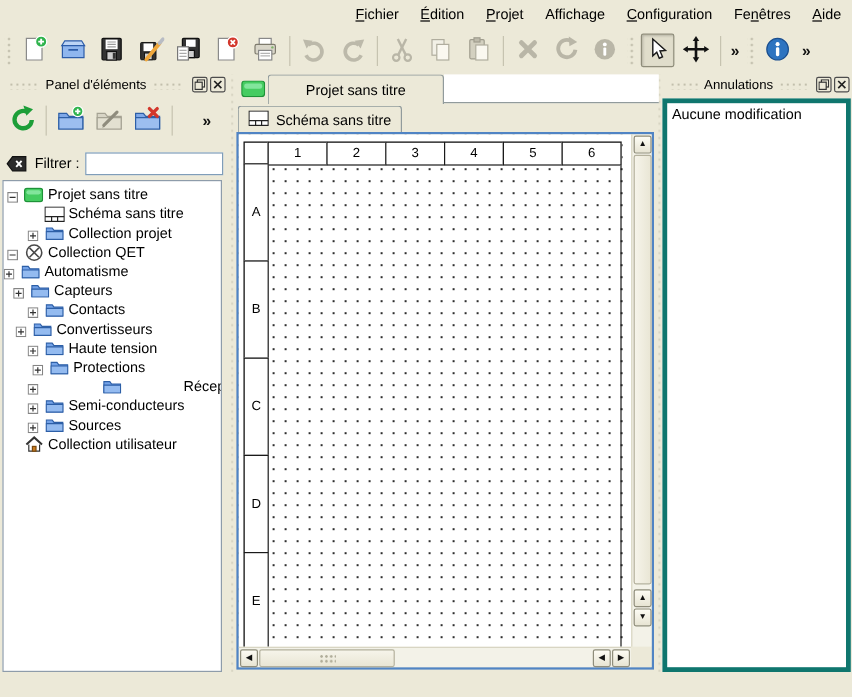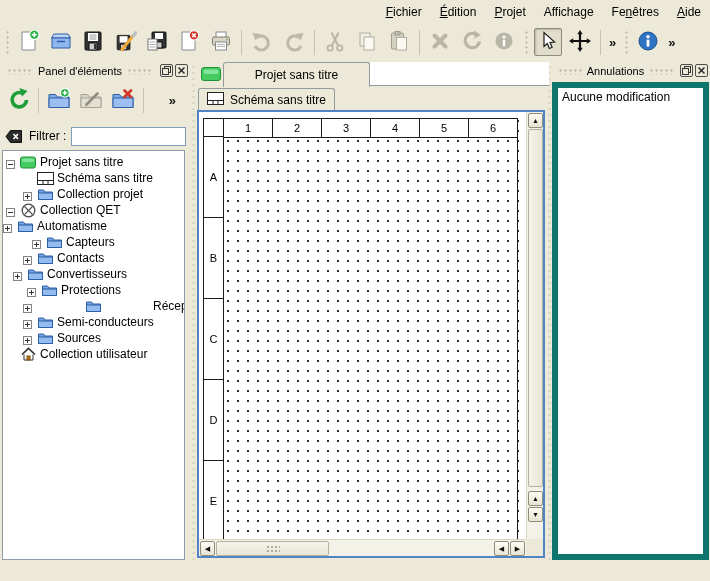--- a/index.html
+++ b/index.html
@@ -41,21 +41,21 @@
   #panel-overflow { margin-left:auto; margin-right:10px; }
   #filter-row { height:26px; display:flex; align-items:center; gap:5px; padding:0 4px; margin-top:5px; }
   #filter-clear { width:20px; height:18px; display:flex; align-items:center; justify-content:center; }
   #filter-input { flex:1; height:19px; border:1px solid #7f9db9; background:#fff; font:12px "Liberation Sans",sans-serif; padding:0 3px; min-width:0; }
   #tree-panel { position:absolute; left:2px; top:88px; right:5px; bottom:0; background:#fff; border:1px solid #8e9caa; overflow:hidden; padding-top:3px; }
   .tree-row { height:16px; display:flex; align-items:center; white-space:nowrap; }
   .tree-expander { width:9px; height:9px; flex:0 0 9px; margin-right:4px; }
   .tree-spacer { width:13px; flex:0 0 13px; }
   .tree-icon { width:18px; flex:0 0 18px; display:flex; align-items:center; justify-content:center; margin-right:3px; }
   
-  #undo-list { position:absolute; left:1px; top:20px; right:1px; bottom:0; background:#fff; border:6px solid #0f766e; }
+  #undo-list { position:absolute; left:1px; top:20px; right:1px; bottom:0; background:#fff; border:4px solid #0f766e; }
   .undo-item { padding:2px 4px; font-size:12px; }
   
   .splitter { position:absolute; top:62px; height:498px; width:5px;
     background-image: radial-gradient(circle, #d8d5c3 1px, transparent 1.3px);
     background-size:5px 6px; background-position:1px 2px; }
   #splitter-left { left:190px; }
   #splitter-right { left:546px; }
   
   #project-tabbar { position:absolute; left:196px; top:62px; width:353px; height:25px; }
   #project-icon { position:absolute; left:5px; top:5px; }
@@ -97,20 +97,21 @@
   #scroll-corner { position:absolute; right:0; bottom:0; width:17px; height:17px; background:#ece9d8; }
 </style>
 </head>
 <body>
 
 <div id="menubar">
     <span class="menu-item"><u>F</u>ichier</span>
     <span class="menu-item"><u>É</u>dition</span>
     <span class="menu-item"><u>P</u>rojet</span>
     <span class="menu-item">Afficha<u>g</u>e</span>
+    <span class="menu-item"><u>C</u>onfiguration</span>
     <span class="menu-item">Fe<u>n</u>êtres</span>
     <span class="menu-item"><u>A</u>ide</span>
   </div>
 
 <div id="toolbar">
   <div class="tb-handle"></div>
 
   <div class="tool-btn">
       <span><svg width="24" height="24" viewBox="0 0 24 24">
           <path d="M5 3 h9 l4 4 v14 H5 z" fill="#fff" stroke="#8a8a8a"></path>
@@ -388,21 +389,21 @@
             <path d="M2 4.5 h5 M4.5 2 v5" stroke="#333"></path>
           </svg></span>
         <span class="tree-icon">
           <svg width="15" height="12">
             <path d="M0.5 2 h5 l1.5 2 h7.5 v7.5 H0.5 z" fill="#74a3e8" stroke="#2d5fa7"></path>
             <path d="M0.5 5 h14 v6.5 H0.5 z" fill="#94bbf0" stroke="#2d5fa7"></path>
           </svg>
         </span>
         <span>Automatisme</span>
       </div>
-      <div class="tree-row" style="padding-left: 29px;">
+      <div class="tree-row" style="padding-left: 8px;">
         <span class="tree-expander"><svg width="9" height="9">
             <rect x="0.5" y="0.5" width="8" height="8" fill="#fff" stroke="#848484"></rect>
             <path d="M2 4.5 h5 M4.5 2 v5" stroke="#333"></path>
           </svg></span>
         <span class="tree-icon">
           <svg width="15" height="12">
             <path d="M0.5 2 h5 l1.5 2 h7.5 v7.5 H0.5 z" fill="#74a3e8" stroke="#2d5fa7"></path>
             <path d="M0.5 5 h14 v6.5 H0.5 z" fill="#94bbf0" stroke="#2d5fa7"></path>
           </svg>
         </span>
@@ -426,20 +427,33 @@
             <rect x="0.5" y="0.5" width="8" height="8" fill="#fff" stroke="#848484"></rect>
             <path d="M2 4.5 h5 M4.5 2 v5" stroke="#333"></path>
           </svg></span>
         <span class="tree-icon">
           <svg width="15" height="12">
             <path d="M0.5 2 h5 l1.5 2 h7.5 v7.5 H0.5 z" fill="#74a3e8" stroke="#2d5fa7"></path>
             <path d="M0.5 5 h14 v6.5 H0.5 z" fill="#94bbf0" stroke="#2d5fa7"></path>
           </svg>
         </span>
         <span>Convertisseurs</span>
+      </div>
+      <div class="tree-row" style="padding-left: 20px;">
+        <span class="tree-expander"><svg width="9" height="9">
+            <rect x="0.5" y="0.5" width="8" height="8" fill="#fff" stroke="#848484"></rect>
+            <path d="M2 4.5 h5 M4.5 2 v5" stroke="#333"></path>
+          </svg></span>
+        <span class="tree-icon">
+          <svg width="15" height="12">
+            <path d="M0.5 2 h5 l1.5 2 h7.5 v7.5 H0.5 z" fill="#74a3e8" stroke="#2d5fa7"></path>
+            <path d="M0.5 5 h14 v6.5 H0.5 z" fill="#94bbf0" stroke="#2d5fa7"></path>
+          </svg>
+        </span>
+        <span>Haute tension</span>
       </div>
       <div class="tree-row" style="padding-left: 24px;">
         <span class="tree-expander"><svg width="9" height="9">
             <rect x="0.5" y="0.5" width="8" height="8" fill="#fff" stroke="#848484"></rect>
             <path d="M2 4.5 h5 M4.5 2 v5" stroke="#333"></path>
           </svg></span>
         <span class="tree-icon">
           <svg width="15" height="12">
             <path d="M0.5 2 h5 l1.5 2 h7.5 v7.5 H0.5 z" fill="#74a3e8" stroke="#2d5fa7"></path>
             <path d="M0.5 5 h14 v6.5 H0.5 z" fill="#94bbf0" stroke="#2d5fa7"></path>

